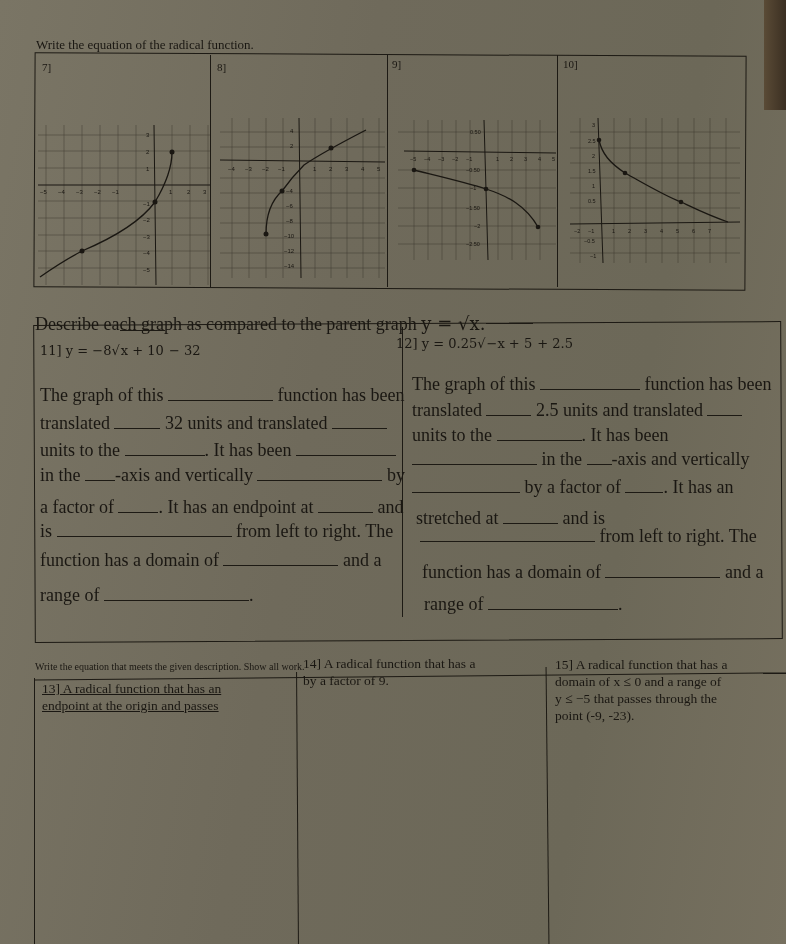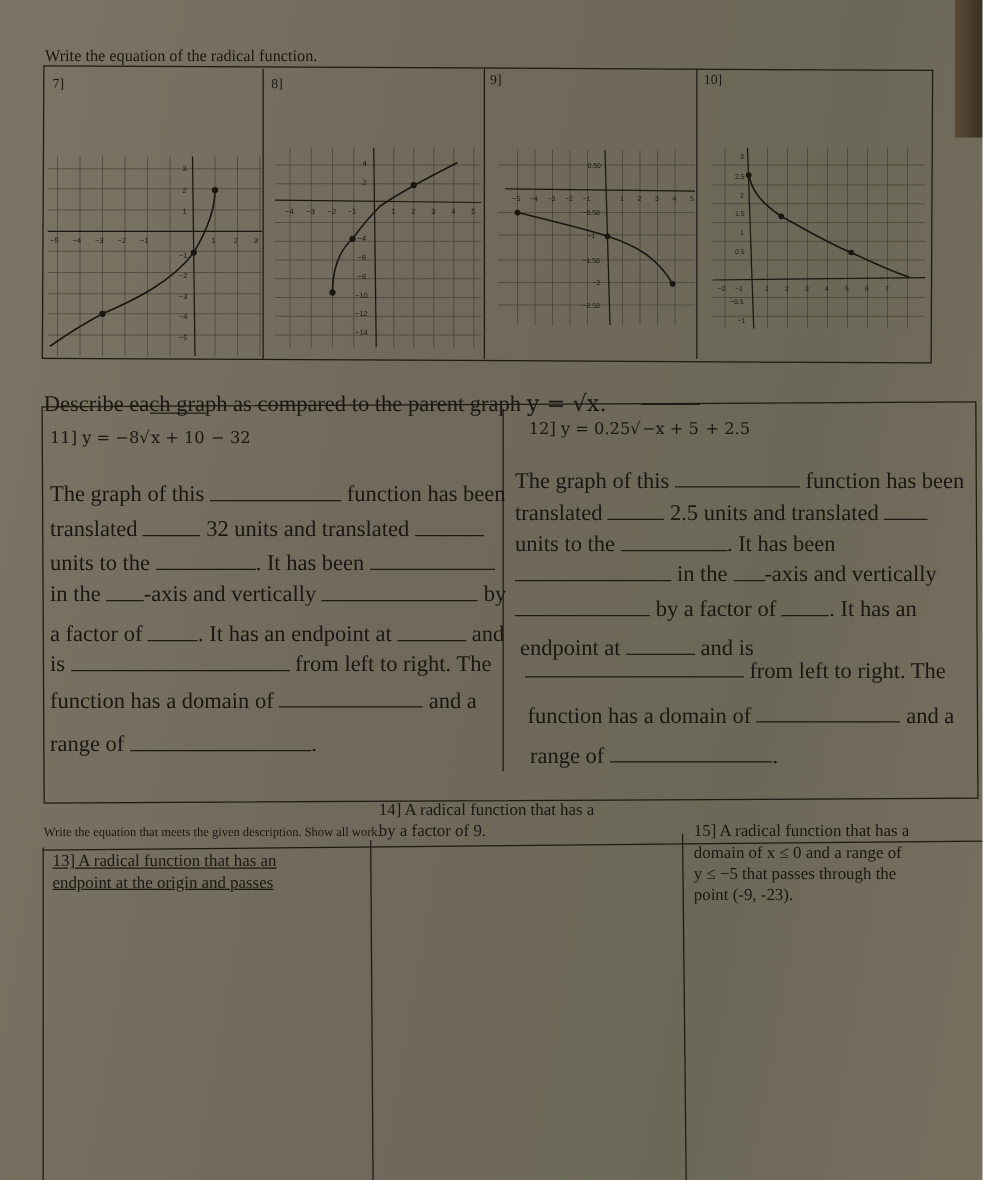--- a/index.html
+++ b/index.html
@@ -234,45 +234,45 @@
 </div>
 <div class="txt" style="left:40px;top:385px;"><span>The graph of this</span> <span class="blank" style="width:105px"></span> <span>function has been</span></div>
 <div class="txt" style="left:40px;top:413px;"><span>translated</span> <span class="blank" style="width:46px"></span> <span>32 units and translated</span> <span class="blank" style="width:55px"></span></div>
 <div class="txt" style="left:40px;top:440px;"><span>units to the</span> <span class="blank" style="width:80px"></span><span>. It has been</span> <span class="blank" style="width:100px"></span></div>
 <div class="txt" style="left:40px;top:465px;"><span>in the</span> <span class="blank" style="width:30px"></span><span>-axis and vertically</span> <span class="blank" style="width:125px"></span> <span>by</span></div>
 <div class="txt" style="left:40px;top:497px;"><span>a factor of</span> <span class="blank" style="width:40px"></span><span>. It has an endpoint at</span> <span class="blank" style="width:55px"></span> <span>and</span></div>
 <div class="txt" style="left:40px;top:521px;"><span>is</span> <span class="blank" style="width:175px"></span> <span>from left to right.  The</span></div>
 <div class="txt" style="left:40px;top:550px;"><span>function has a domain of</span> <span class="blank" style="width:115px"></span> <span>and a</span></div>
 <div class="txt" style="left:40px;top:585px;"><span>range of</span> <span class="blank" style="width:145px"></span><span>.</span></div>
 
-<div class="eq" style="left:423px;top:336px;">
+<div class="eq" style="left:396px;top:336px;">
   <span>12]</span>
   <span>y = 0.25</span>√<span class="rad">−x + 5</span><span> + 2.5</span>
 </div>
 <div class="txt" style="left:412px;top:374px;"><span>The graph of this</span> <span class="blank" style="width:100px"></span> <span>function has been</span></div>
 <div class="txt" style="left:412px;top:400px;"><span>translated</span> <span class="blank" style="width:45px"></span> <span>2.5 units and translated</span> <span class="blank" style="width:35px"></span></div>
 <div class="txt" style="left:412px;top:425px;"><span>units to the</span> <span class="blank" style="width:85px"></span><span>. It has been</span></div>
 <div class="txt" style="left:412px;top:449px;"><span class="blank" style="width:125px"></span> <span>in the</span> <span class="blank" style="width:25px"></span><span>-axis and vertically</span></div>
 <div class="txt" style="left:412px;top:477px;"><span class="blank" style="width:108px"></span> <span>by a factor of</span> <span class="blank" style="width:38px"></span><span>. It has an</span></div>
-<div class="txt" style="left:416px;top:508px;"><span>endpoint at</span> <span class="blank" style="width:55px"></span> <span>and is</span></div>
+<div class="txt" style="left:416px;top:508px;"><span>stretched at</span> <span class="blank" style="width:55px"></span> <span>and is</span></div>
 <div class="txt" style="left:420px;top:526px;"><span class="blank" style="width:175px"></span> <span>from left to right.  The</span></div>
 <div class="txt" style="left:422px;top:562px;"><span>function has a domain of</span> <span class="blank" style="width:115px"></span> <span>and a</span></div>
 <div class="txt" style="left:424px;top:594px;"><span>range of</span> <span class="blank" style="width:130px"></span><span>.</span></div>
 
 <div class="txt" style="left:35px;top:661px;font-size:10px;">Write the equation that meets the given description.  Show all work.</div>
 <div class="hline" style="left:34px;top:676px;width:752px;transform:rotate(-0.55deg);"></div>
 <div class="vline" style="left:34px;top:678px;height:266px;"></div>
 <div class="vline" style="left:297px;top:672px;height:272px;transform:rotate(-0.4deg);"></div>
 <div class="vline" style="left:547px;top:667px;height:277px;transform:rotate(-0.6deg);"></div>
 
 <div class="prob" style="left:42px;top:680px;text-decoration:underline;">
   <div>13] A radical function that has an</div>
   <div>endpoint at the origin and passes</div>
 </div>
-<div class="prob" style="left:303px;top:639px;">
+<div class="prob" style="left:303px;top:655px;">
   <div>14] A radical function that has a</div>
   <div>by a factor of 9.</div>
 </div>
 <div class="prob" style="left:555px;top:656px;">
   <div>15] A radical function that has a</div>
   <div>domain of x ≤ 0 and a range of</div>
   <div>y ≤ −5 that passes through the</div>
   <div>point (-9, -23).</div>
 </div>
 

